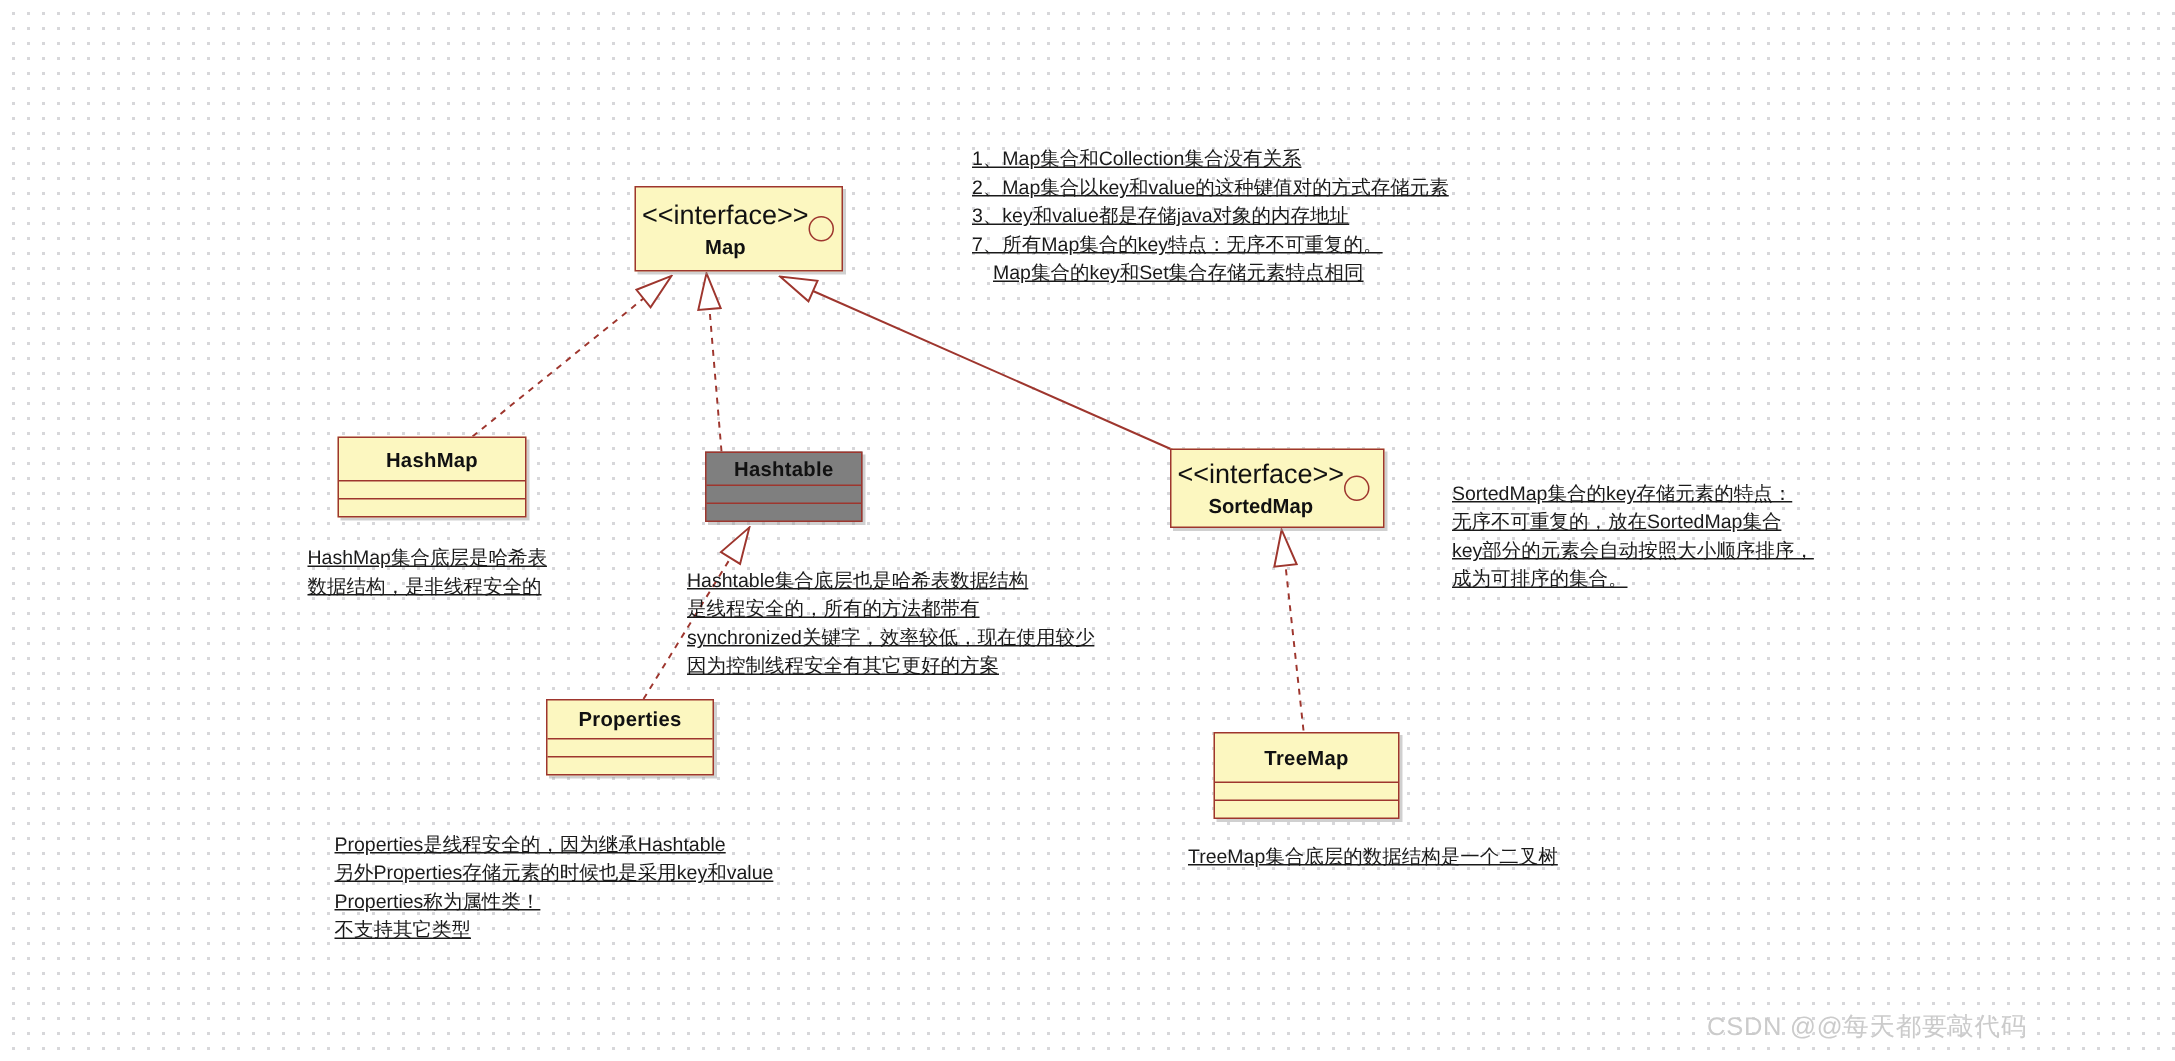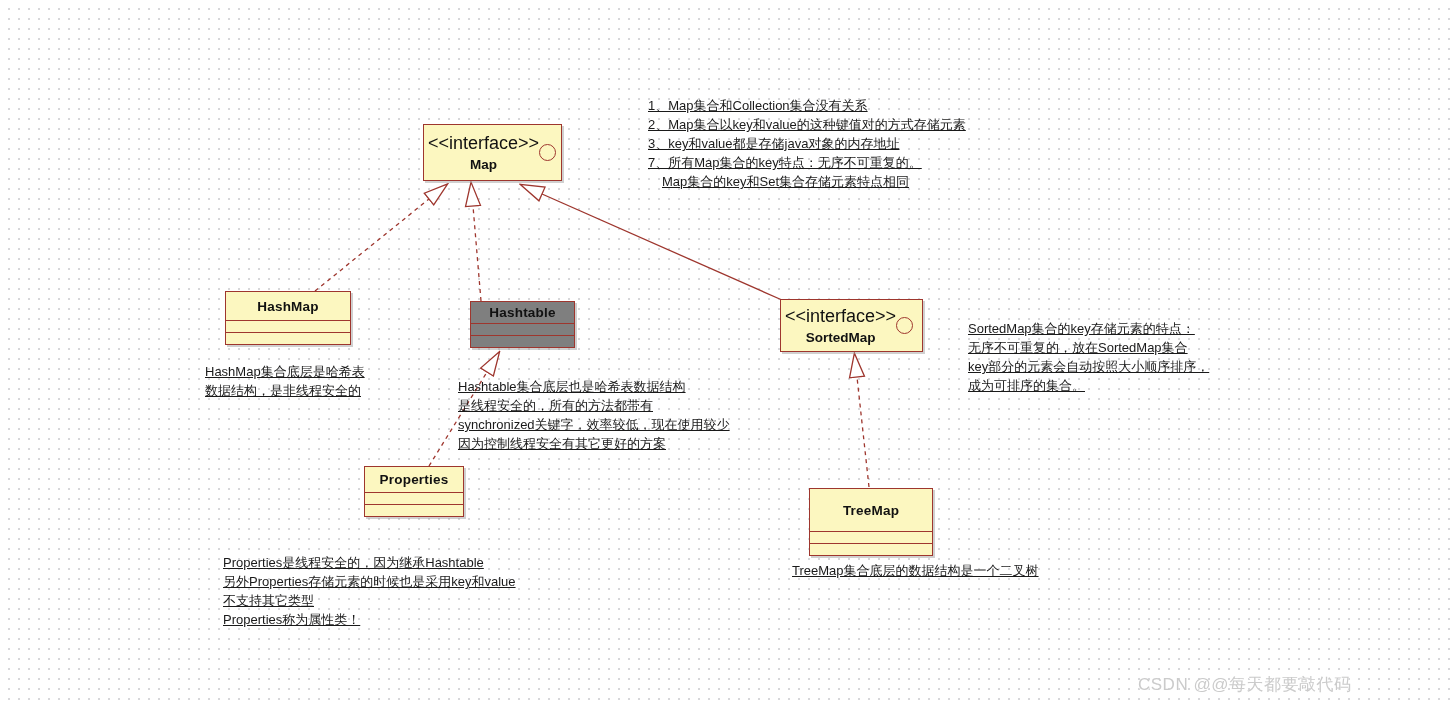--- a/index.html
+++ b/index.html
@@ -82,27 +82,27 @@
     <div class="compartment"></div>
     <div class="compartment"></div>
   </div>
 
   <div class="node gray" style="left:470px; top:301px; width:105px; height:47px;">
     <div class="node-title">Hashtable</div>
     <div class="compartment"></div>
     <div class="compartment"></div>
   </div>
 
-  <div class="node" style="left:364px; top:466px; width:100px; height:51px;text-align:center;">
+  <div class="node" style="left:364px; top:466px; width:112px; height:51px;text-align:center;">
     <div class="node-title">Properties</div>
     <div class="compartment"></div>
     <div class="compartment"></div>
   </div>
 
-  <div class="node" style="left:809px; top:488px; width:124px; height:68px;">
+  <div class="node" style="left:809px; top:488px; width:124px; height:58px;">
     <div class="node-title">TreeMap</div>
     <div class="compartment"></div>
     <div class="compartment"></div>
   </div>
 
   <div class="note" style="left:648px; top:96px;">
     <div class="note-line">1、Map集合和Collection集合没有关系</div>
     <div class="note-line">2、Map集合以key和value的这种键值对的方式存储元素</div>
     <div class="note-line">3、key和value都是存储java对象的内存地址</div>
     <div class="note-line">7、所有Map集合的key特点：无序不可重复的。</div>
@@ -124,22 +124,22 @@
   <div class="note" style="left:968px; top:319px;">
     <div class="note-line">SortedMap集合的key存储元素的特点：</div>
     <div class="note-line">无序不可重复的，放在SortedMap集合</div>
     <div class="note-line">key部分的元素会自动按照大小顺序排序，</div>
     <div class="note-line">成为可排序的集合。</div>
   </div>
 
   <div class="note" style="left:223px; top:553px;">
     <div class="note-line">Properties是线程安全的，因为继承Hashtable</div>
     <div class="note-line">另外Properties存储元素的时候也是采用key和value</div>
+    <div class="note-line">Properties称为属性类！</div>
     <div class="note-line">不支持其它类型</div>
-    <div class="note-line">Properties称为属性类！</div>
   </div>
 
   <div class="note" style="left:792px; top:561px;">
     <div class="note-line">TreeMap集合底层的数据结构是一个二叉树</div>
   </div>
 
   <div class="watermark" style="left:1138px; top:673px;">CSDN @@每天都要敲代码</div>
 
 </div>
 

